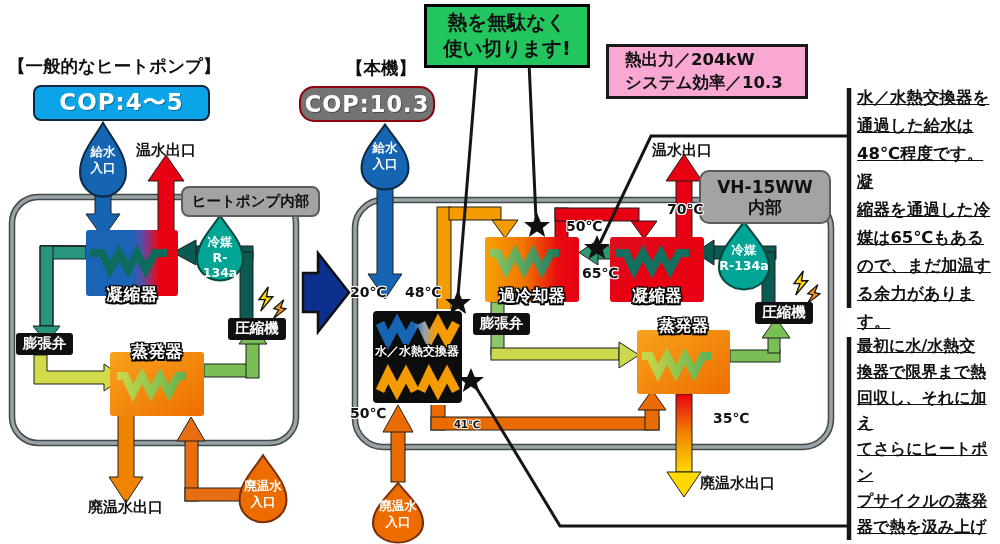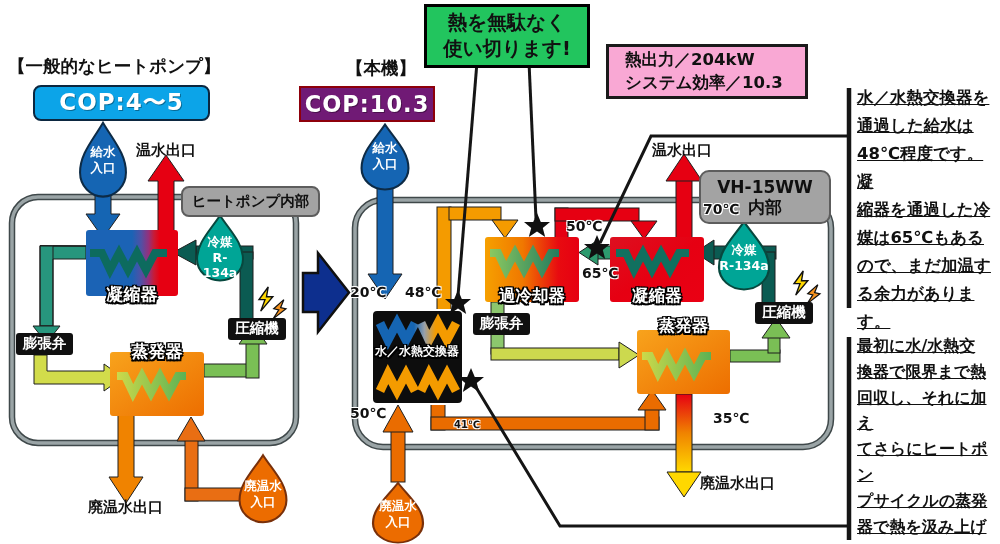--- a/index.html
+++ b/index.html
@@ -236,32 +236,32 @@
 <div class="lbl tagblack" style="left:16px;top:333px;width:57px;height:22px;font-size:14.5px;">膨張弁</div>
 <div class="lbl tagblack" style="left:228px;top:318px;width:58px;height:22px;font-size:14.5px;">圧縮機</div>
 <div class="lbl ow ctr" style="left:110px;top:341px;width:94px;font-size:17px;">蒸発器</div>
 <div class="lbl" style="left:88px;top:498px;font-size:15px;">廃温水出口</div>
 <div class="lbl droptext" style="left:238px;top:478px;width:50px;">廃温水
 入口</div>
 
 <div class="lbl callout" style="left:424px;top:4px;width:160px;">熱を無駄なく
 使い切ります!</div>
 <div class="lbl" style="left:346px;top:58px;font-size:17.5px;">【本機】</div>
-<div class="lbl badge" style="left:299px;top:86px;width:132px;height:32px;background:#701a75;
-     border:2px solid #8e000b;border-radius:0;font-size:22.5px;">COP:10.3</div>
+<div class="lbl badge" style="left:299px;top:86px;width:132px;height:32px;background:#737373;
+     border:2px solid #8e000b;border-radius:15px;font-size:22.5px;">COP:10.3</div>
 <div class="lbl specbox" style="left:606px;top:44px;width:164px;">熱出力／204kW
 システム効率／10.3</div>
 
 <div class="lbl taggray" style="left:699px;top:170px;width:128px;height:50px;font-size:17px;
      font-weight:900;text-align:center;border-radius:10px;">VH-15WW
 内部</div>
 <div class="lbl droptext" style="left:363px;top:140px;width:44px;">給水
 入口</div>
 <div class="lbl" style="left:652px;top:141px;font-size:15px;">温水出口</div>
-<div class="lbl ob" style="left:703px;top:201px;font-size:14px;">70℃</div>
+<div class="lbl ob" style="left:667px;top:201px;font-size:14px;">70℃</div>
 <div class="lbl droptext" style="left:719px;top:242px;width:50px;">冷媒
 R-134a</div>
 <div class="lbl ob" style="left:350px;top:284px;font-size:14px;">20℃</div>
 <div class="lbl ob" style="left:405px;top:284px;font-size:14px;">48℃</div>
 <div class="lbl ob" style="left:566px;top:218px;font-size:14px;">50℃</div>
 <div class="lbl ob" style="left:582px;top:265px;font-size:14px;">65℃</div>
 <div class="lbl ow ctr" style="left:485px;top:286px;width:94px;font-size:16.5px;">過冷却器</div>
 <div class="lbl ow ctr" style="left:610px;top:286px;width:94px;font-size:16.5px;">凝縮器</div>
 <div class="lbl ow ctr" style="left:348px;top:344px;width:138px;font-size:12px;">水／水熱交換器</div>
 <div class="lbl tagblack" style="left:473px;top:313px;width:57px;height:22px;font-size:14.5px;">膨張弁</div>

